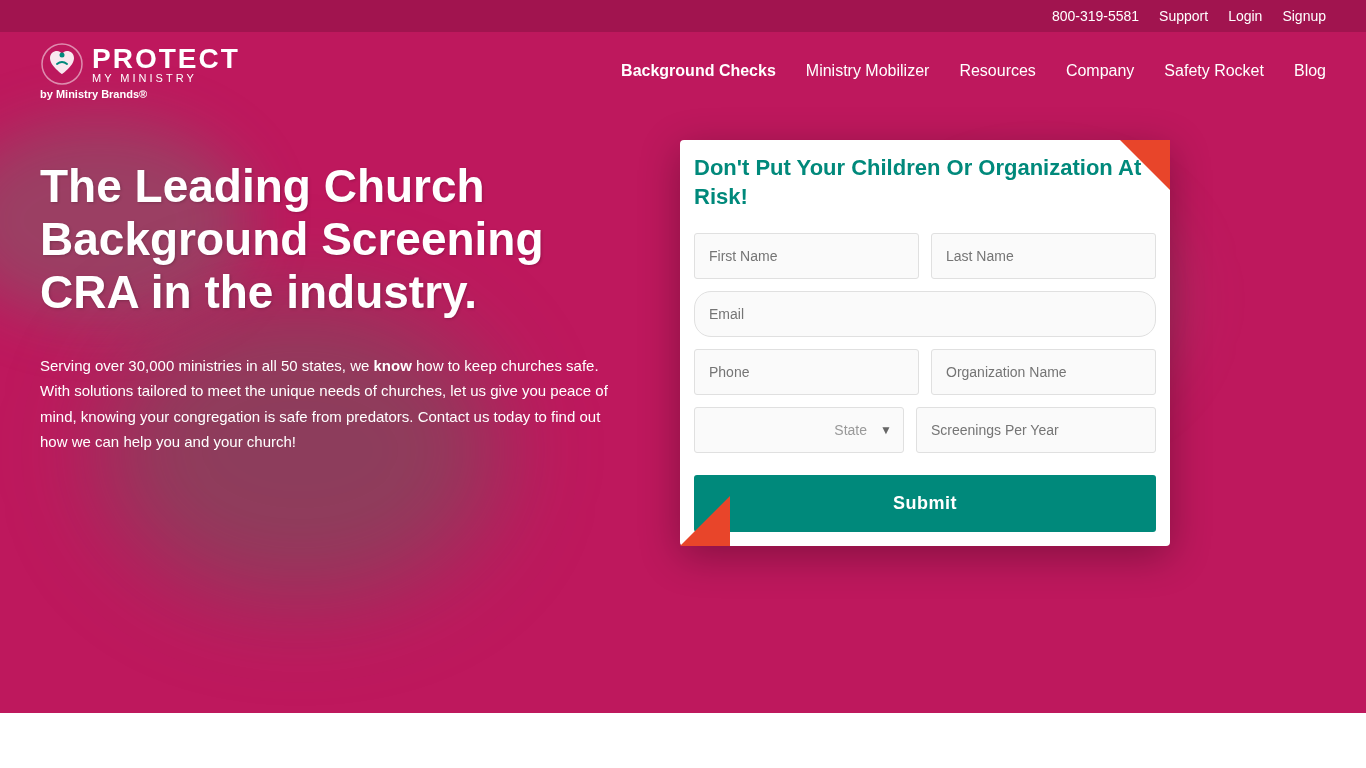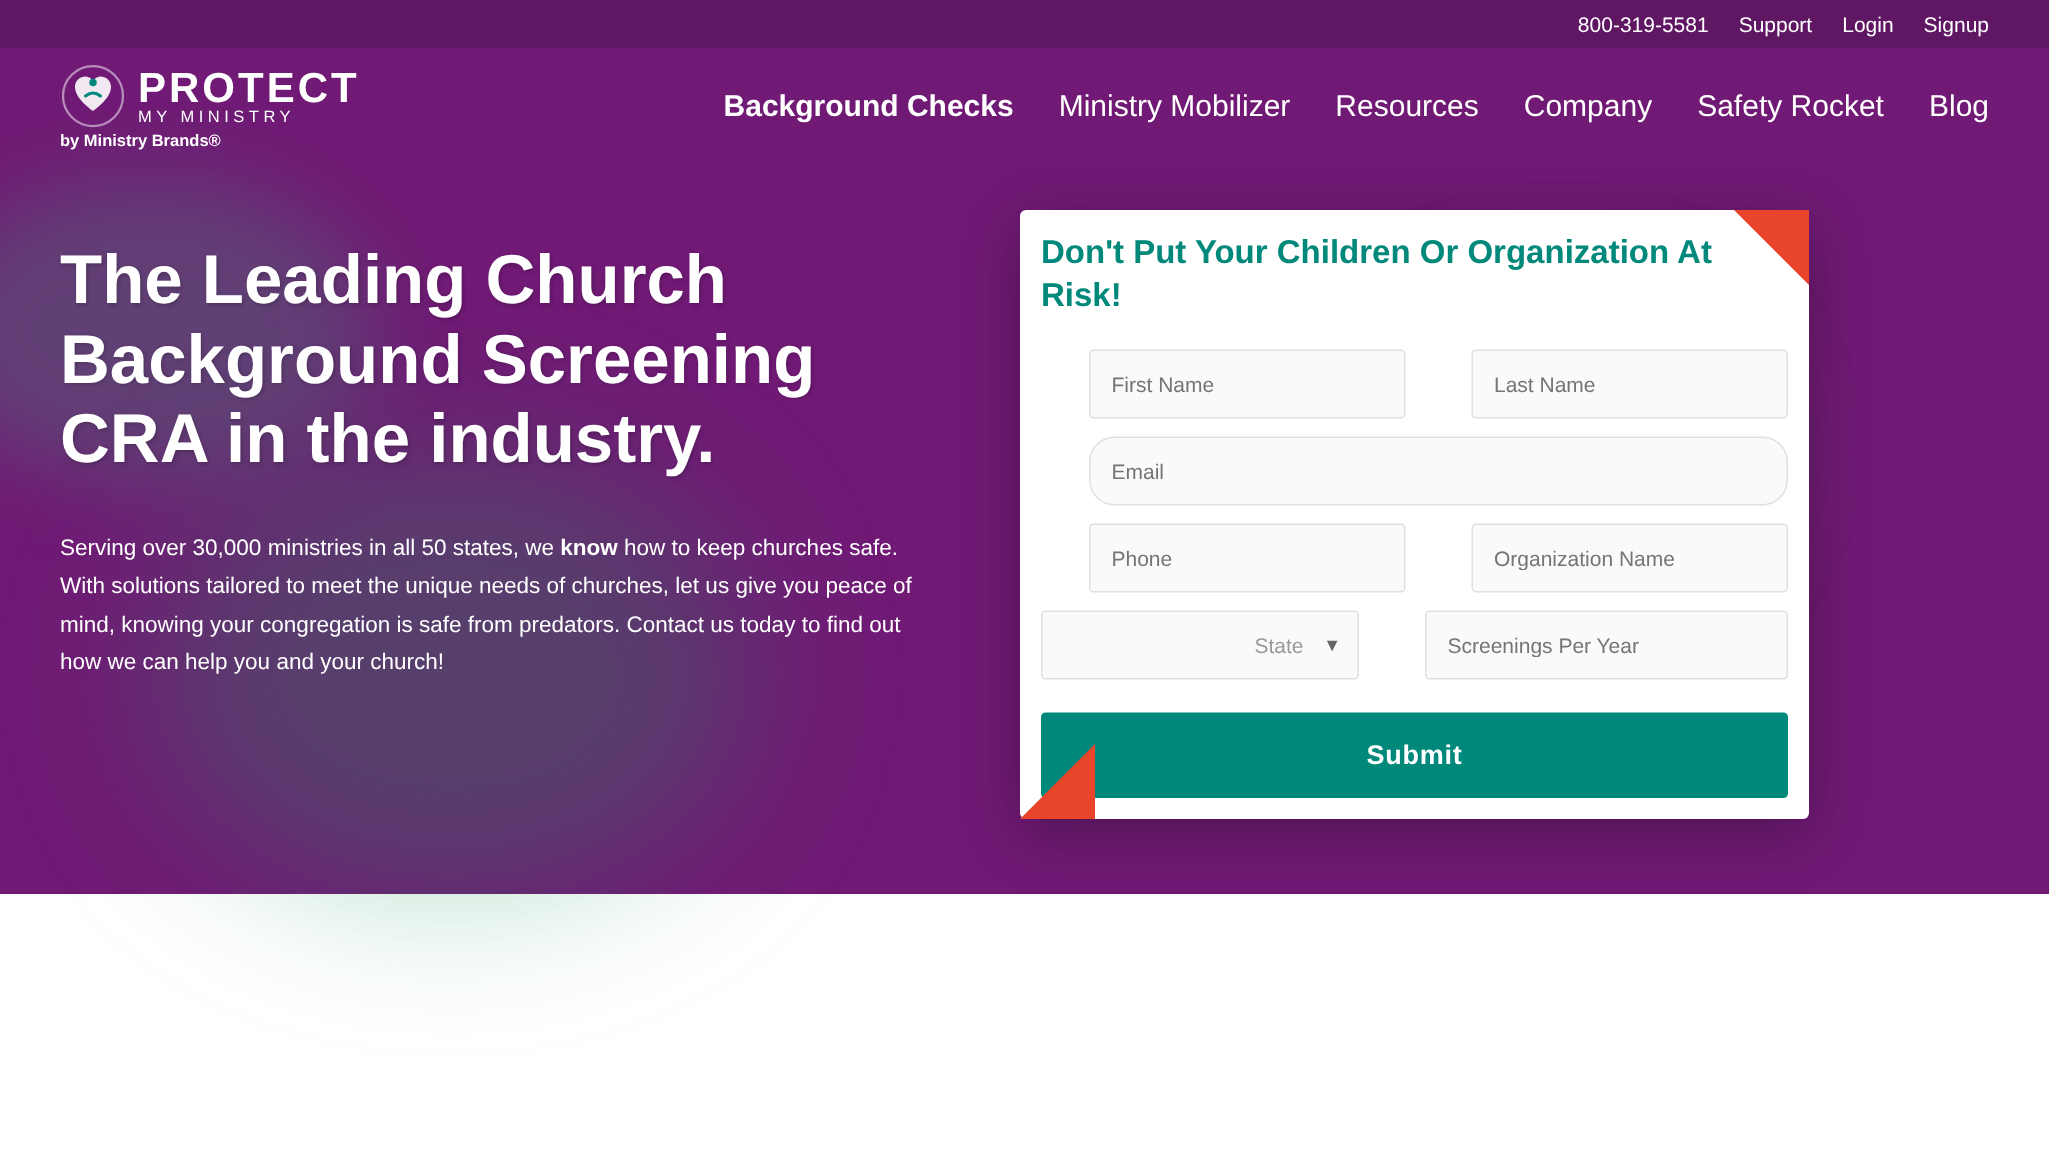--- a/index.html
+++ b/index.html
@@ -89,21 +89,21 @@
 
     .nav-links {
       display: flex;
       align-items: center;
       gap: 30px;
     }
 
     .nav-links a {
       color: white;
       text-decoration: none;
-      font-size: 20px;
+      font-size: 16px;
       font-weight: 500;
       cursor: pointer;
     }
 
     .nav-links a.active {
       color: white;
       font-weight: 700;
     }
 
     .hero-content {
@@ -191,21 +191,20 @@
 
     .form-field {
       flex: 1;
       padding: 14px 14px;
       border: 1.5px solid #e0e0e0;
       border-radius: 3px;
       font-size: 14px;
       color: #999;
       background: #fafafa;
       outline: none;
-      margin-left: 32px;
     }
 
     .form-field-full {
       width: 100%;
       margin-bottom: 12px;
     }
 
     .state-select-wrapper {
       flex: 1;
       position: relative;
@@ -246,23 +245,23 @@
       font-size: 18px;
       font-weight: 600;
       cursor: pointer;
       margin-top: 10px;
       letter-spacing: 0.5px;
     }
 
     
     .page-wrapper {
       width: 1366px;
-      height: 596px;
-      position: relative;
-      background: #701a75;
+      height: 713px;
+      position: relative;
+      background: #be185d;
     }
 
     
     .blob1 {
       position: absolute;
       top: 120px;
       left: -50px;
       width: 300px;
       height: 200px;
       background: rgba(50,180,120,0.25);

